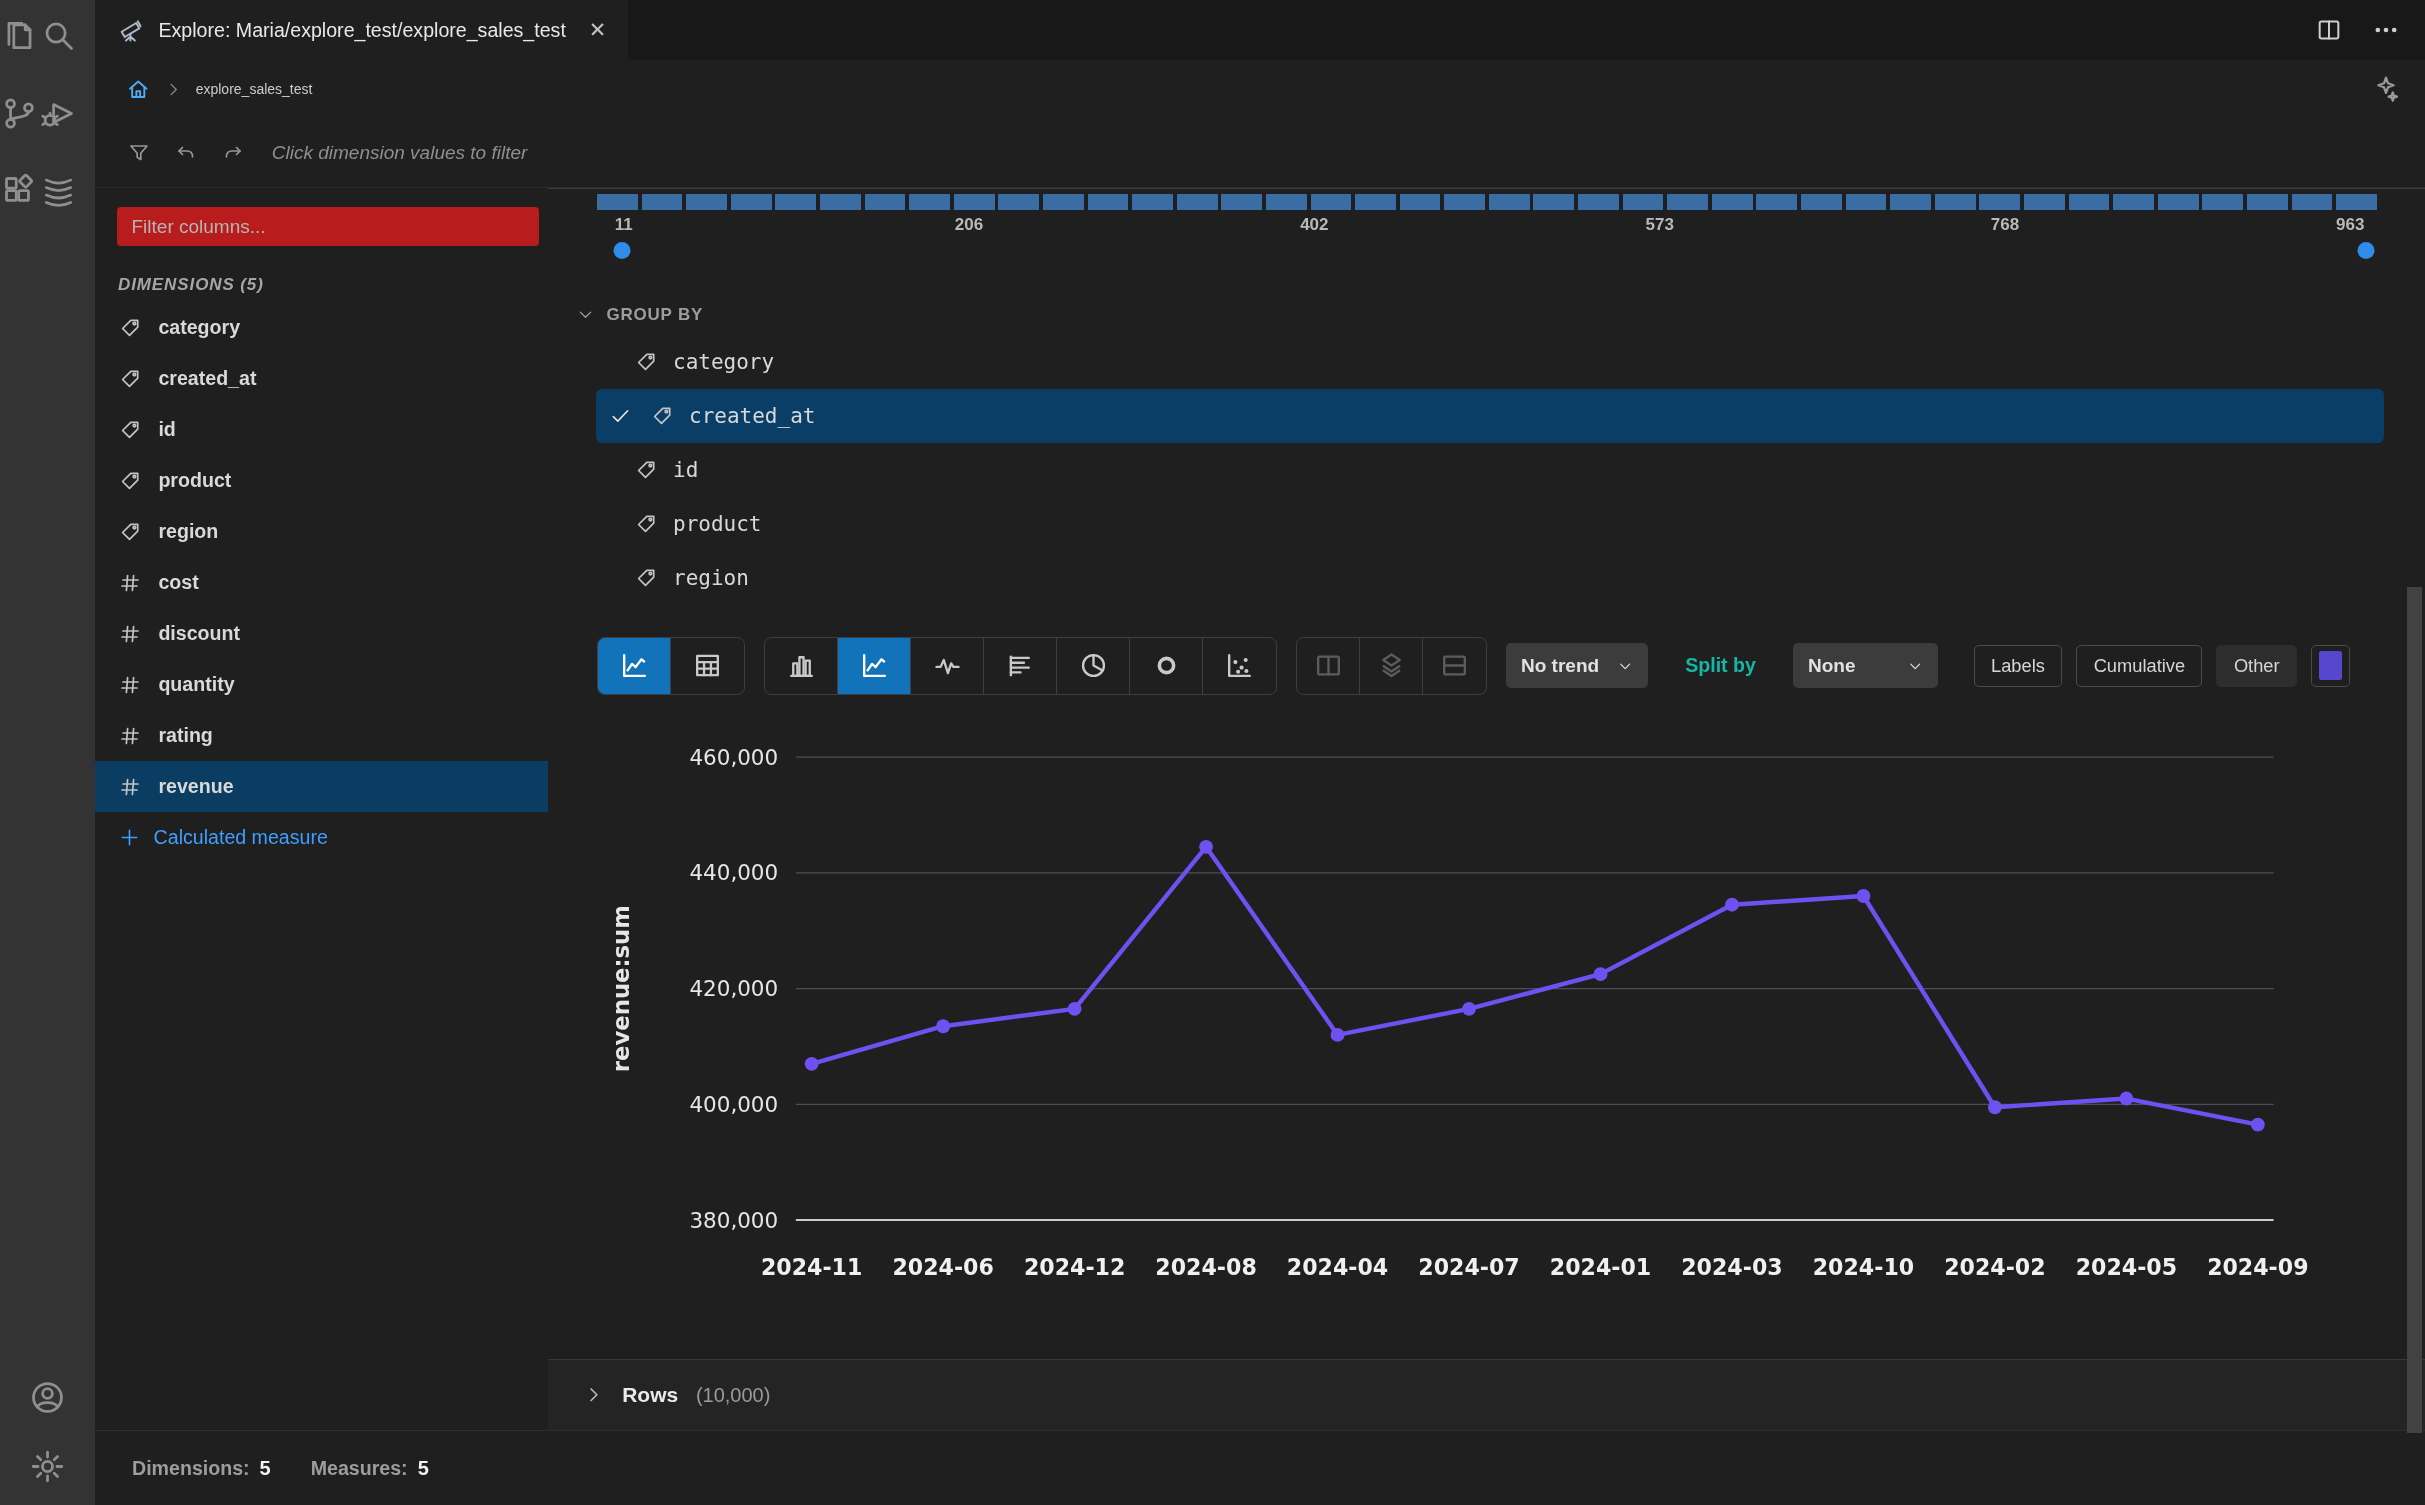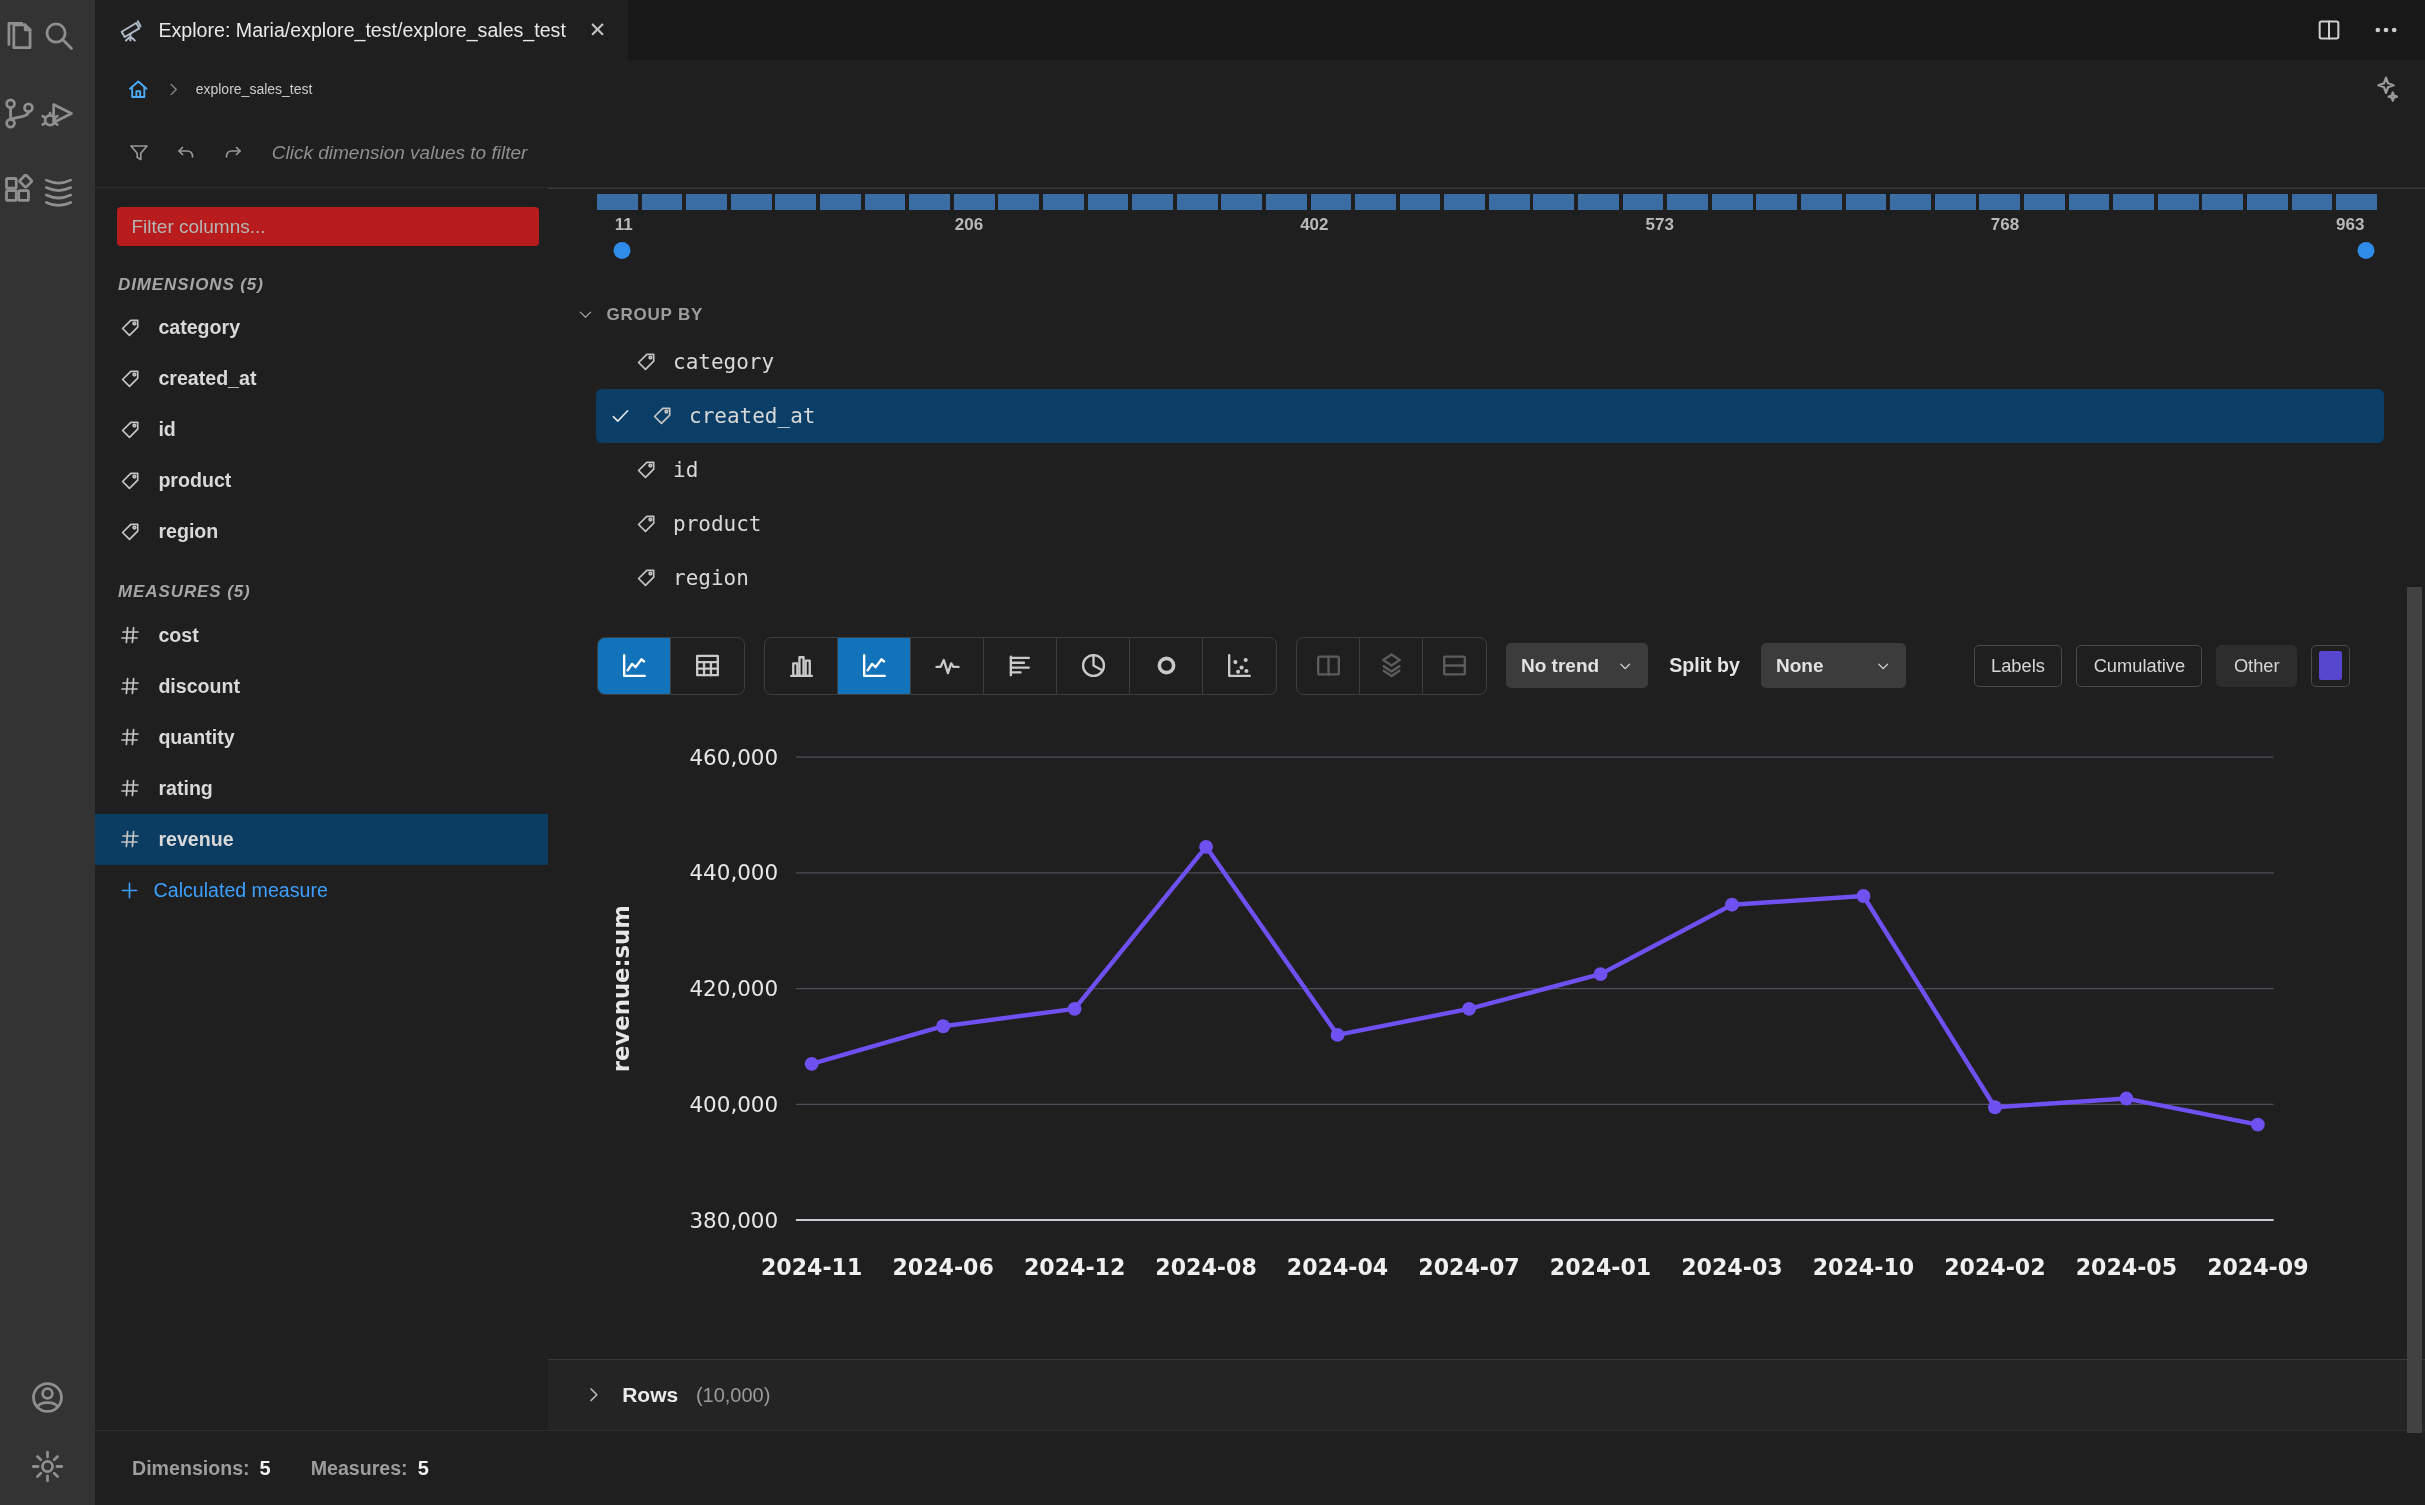--- a/index.html
+++ b/index.html
@@ -82,21 +82,21 @@
   .toolbar { display:flex; align-items:center; margin:32px 0 0 49px; padding-right:76px; gap:19px; }
   .btn-group { display:flex; border:1.3px solid #3e3e3e; border-radius:7.6px; overflow:hidden; }
   .tbtn { width:73px; height:56px; display:flex; align-items:center; justify-content:center; color:#c9c9c9; background:transparent; border-right:1.3px solid #3e3e3e; cursor:pointer; }
   .tbtn:last-child { border-right:none; }
   .tbtn.active { background:#1273bb; color:#ffffff; }
   .tbtn.disabled { color:#5c5c5c; cursor:default; }
   .tbtn .icn { width:33px; height:33px; }
   .grp-narrow .tbtn { width:63px; }
   .select { height:45px; background:#3c3c3c; border-radius:5px; color:#e2e2e2; font-size:19px; font-weight:600; display:flex; align-items:center; padding:0 15px; gap:17.7px; cursor:pointer; }
   .select .icn { width:16.4px; height:16.4px; color:#e2e2e2; }
-  .split-label { color:#e5e5e5; font-size:19.6px; font-weight:600; margin:0 2px; }
+  .split-label { color:#14b8a6; font-size:19.6px; font-weight:600; margin:0 18px; }
   .toolbar-right { margin-left:auto; display:flex; align-items:center; gap:14px; }
   .pill { height:42px; border:1.3px solid #4b4b4b; border-radius:5px; background:transparent; color:#d6d6d6; font-size:18.3px; display:flex; align-items:center; padding:0 16.4px; cursor:pointer; }
   .pill.other { background:#2d2d2d; border-color:#2d2d2d; }
   .swatch-btn { width:39px; height:42px; border:1.3px solid #4b4b4b; border-radius:5px; display:flex; align-items:center; justify-content:center; cursor:pointer; background:transparent; }
   .swatch-inner { width:23px; height:29px; border-radius:2.5px; }
 
   
   .chart-wrap { margin:23px 0 0 30px; }
 
   
@@ -292,21 +292,20 @@
         <div class="side-item">
           <span class="icn ">
             <svg viewBox="0 0 24 24" fill="none" stroke="currentColor" stroke-width="1.7" stroke-linecap="round" stroke-linejoin="round">
               <path d="M12.8 4.3h6.9v6.9l-8.2 8.2-6.9-6.9z"></path>
               <circle cx="16.4" cy="7.6" r="1.3"></circle>
             </svg>
           </span>
           <span>region</span>
         </div>
       </div>
-    <div class="side-header">MEASURES (5)</div>
     <div id="meas-list">
         <div class="side-item">
           <span class="icn ">
             <svg viewBox="0 0 24 24" fill="none" stroke="currentColor" stroke-width="1.7" stroke-linecap="round" stroke-linejoin="round">
               <path d="M9.6 4.5L8.4 19.5M15.6 4.5l-1.2 15M5 9h15M4 15h15"></path>
             </svg>
           </span>
           <span>cost</span>
         </div>
         <div class="side-item">

